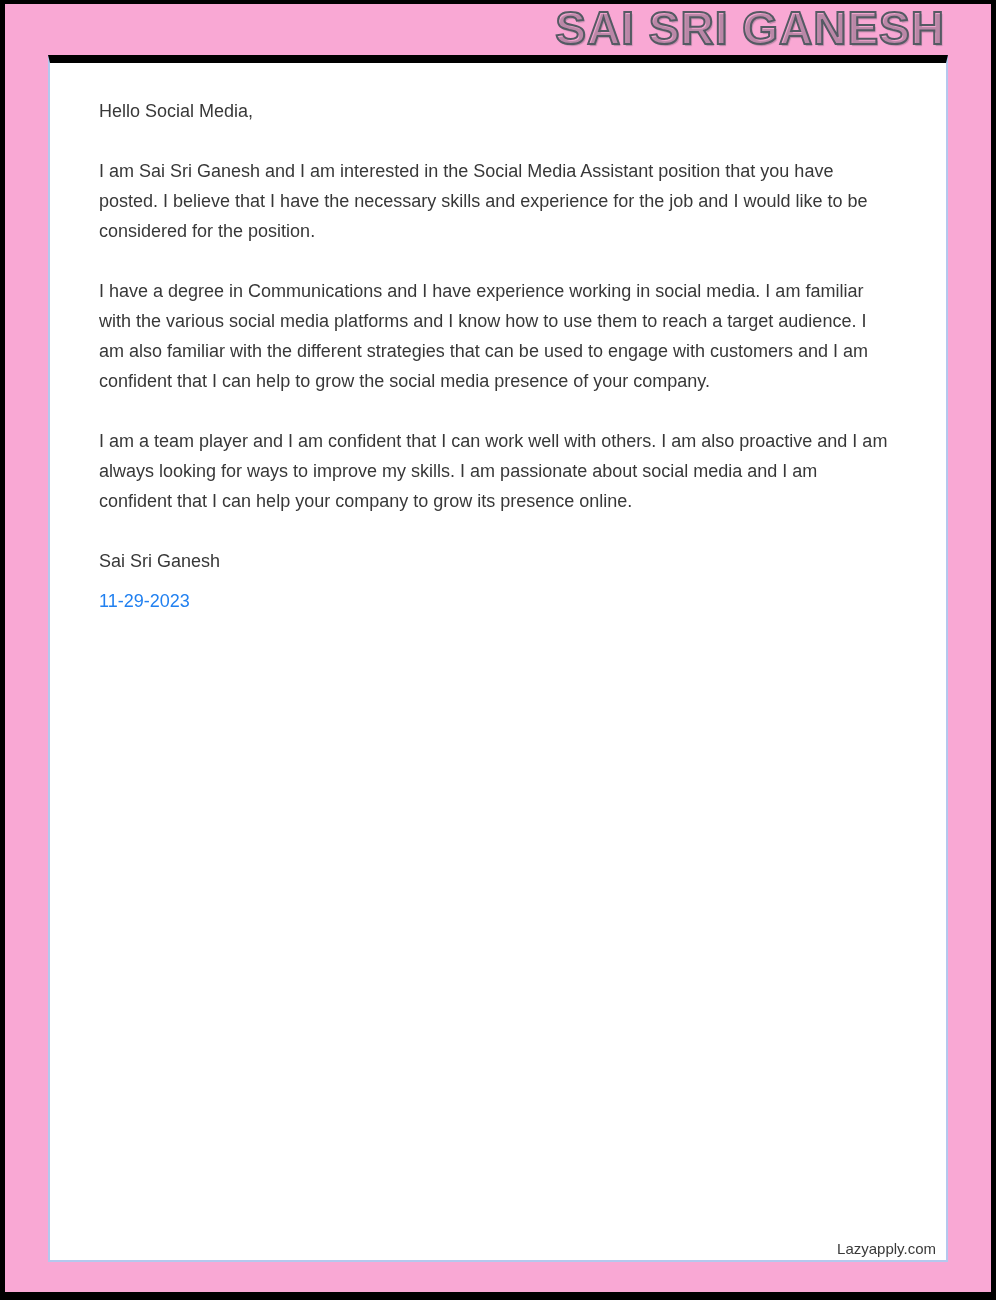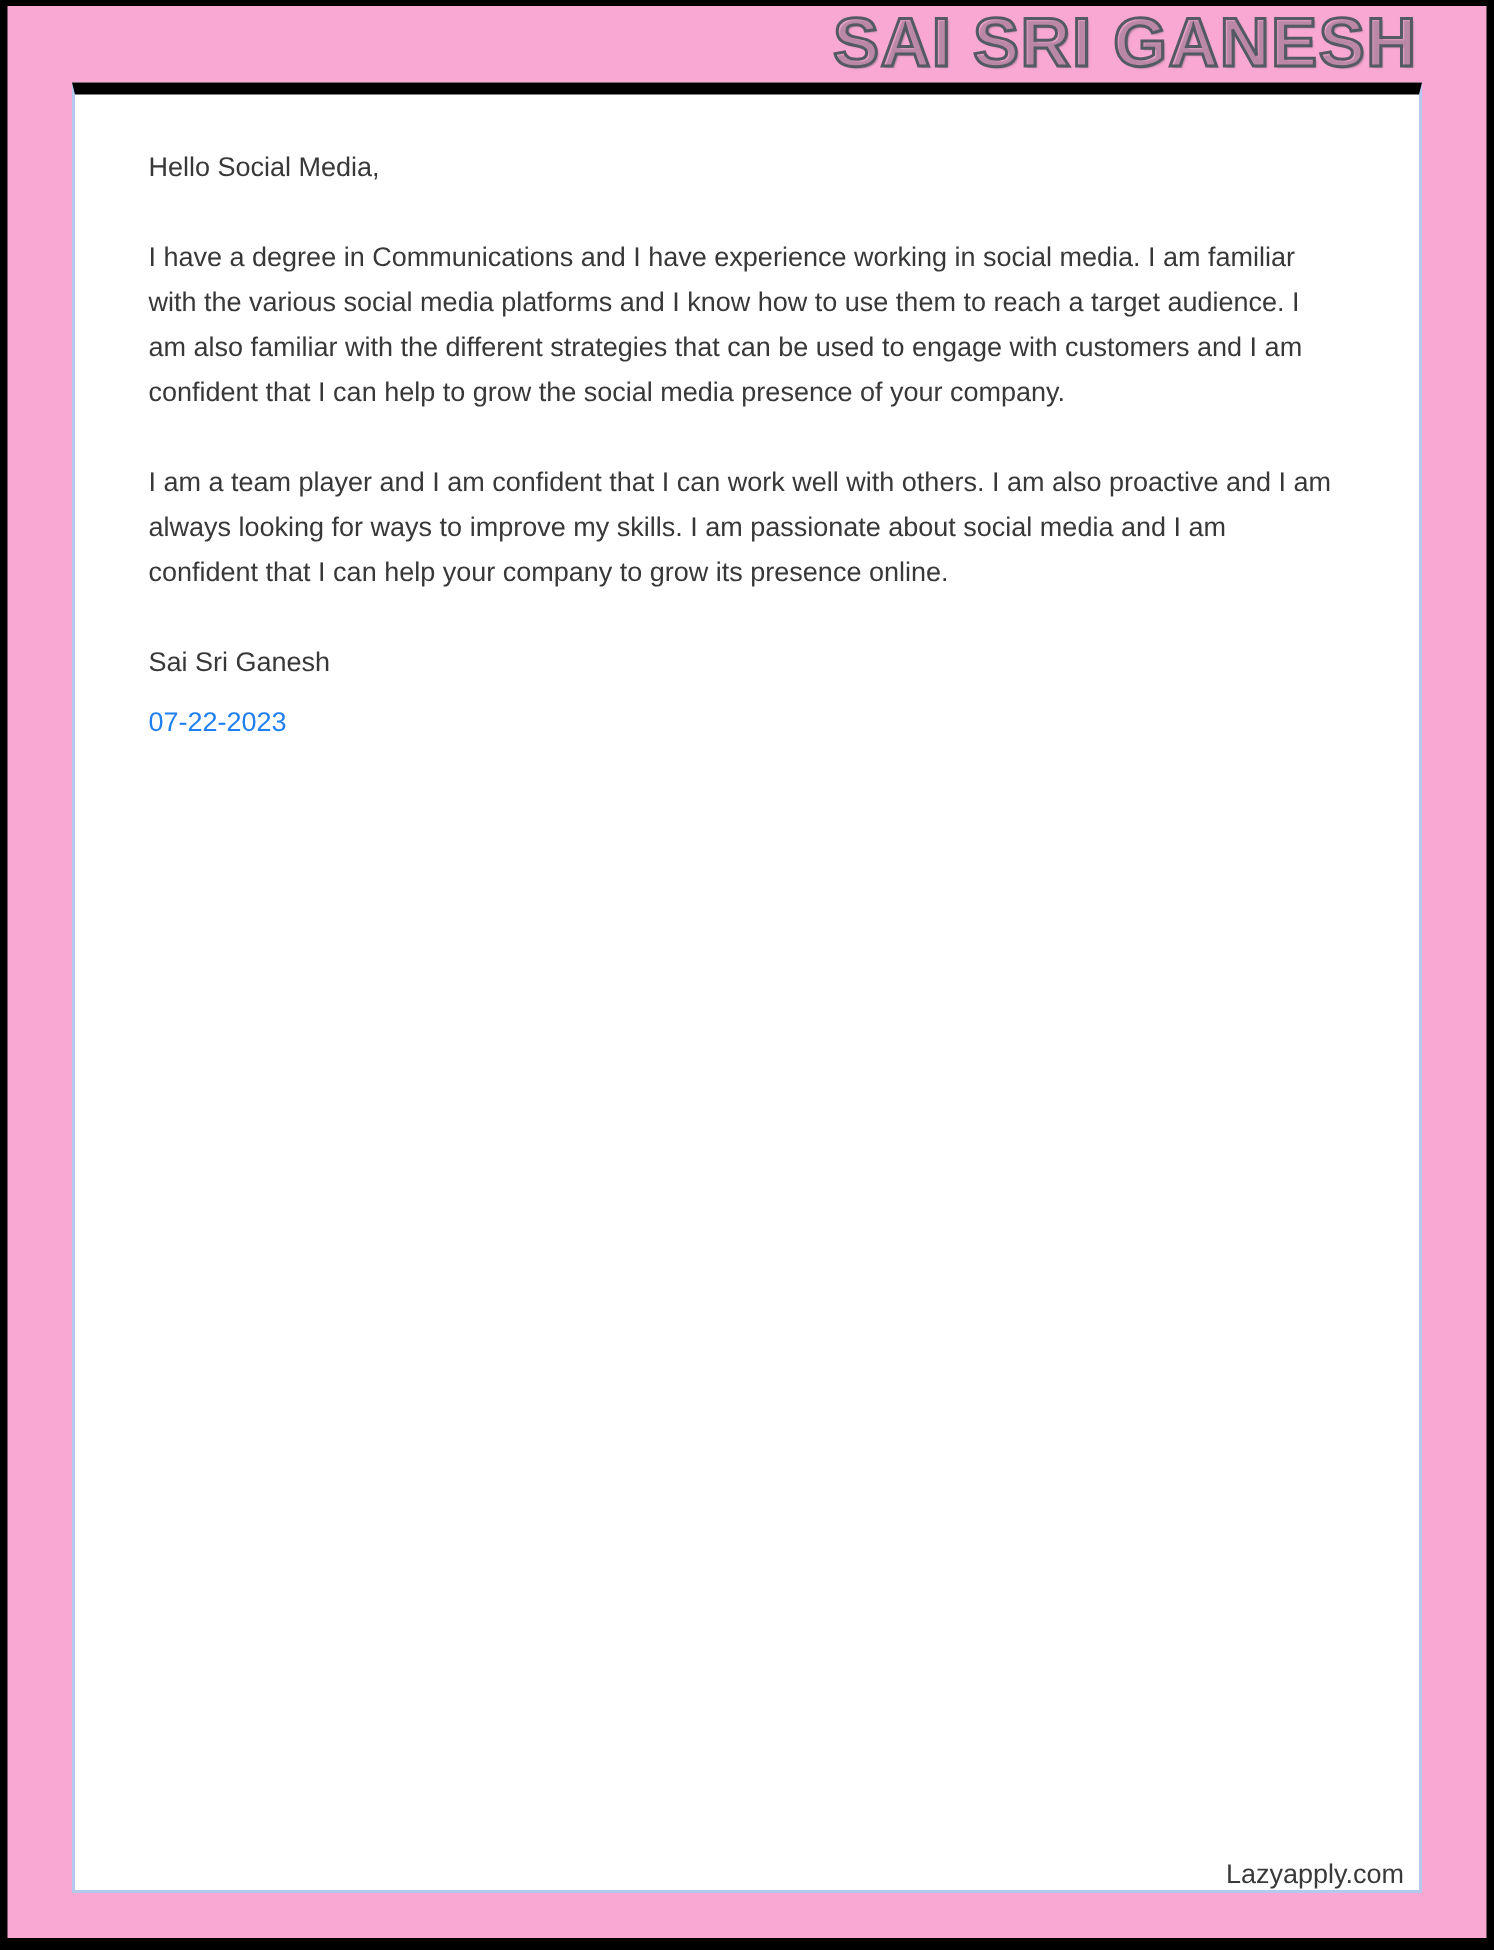--- a/index.html
+++ b/index.html
@@ -70,45 +70,46 @@
     margin-bottom: 10px;
   }
   p.date {
     color: #2180f0;
     cursor: pointer;
   }
   .watermark {
     position: absolute;
     right: 10px;
     bottom: 2px;
-    font-size: 18px;
+    font-size: 15px;
     line-height: 18px;
     color: #3a3a3a;
   }
 </style>
 </head>
 <body>
 
 <div class="canvas">
 
   <div class="brand">SAI SRI GANESH</div>
 
   <div class="doc">
     <div class="doc-inner">
 
       <p>Hello Social Media,</p>
 
+      <p>I am Sai Sri Ganesh and I am interested in the Social Media Assistant position that you have posted. I believe that I have the necessary skills and experience for the job and I would like to be considered for the position.</p>
 
       <p>I have a degree in Communications and I have experience working in social media. I am familiar with the various social media platforms and I know how to use them to reach a target audience. I am also familiar with the different strategies that can be used to engage with customers and I am confident that I can help to grow the social media presence of your company.</p>
 
       <p>I am a team player and I am confident that I can work well with others. I am also proactive and I am always looking for ways to improve my skills. I am passionate about social media and I am confident that I can help your company to grow its presence online.</p>
 
 
 
       <p class="signature">Sai Sri Ganesh</p>
 
-      <p class="date">07-22-2023</p>
+      <p class="date">11-29-2023</p>
 
       <div class="watermark">Lazyapply.com</div>
 
     </div>
   </div>
 </div>
 
 </body></html>

